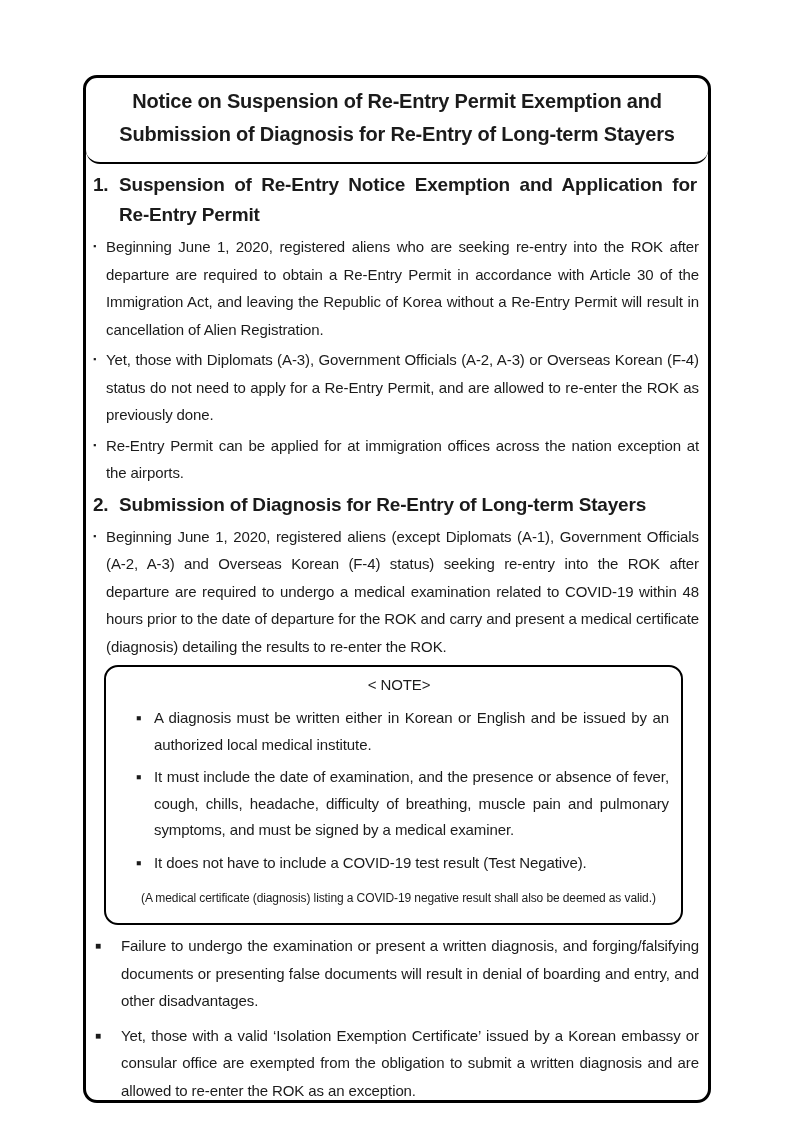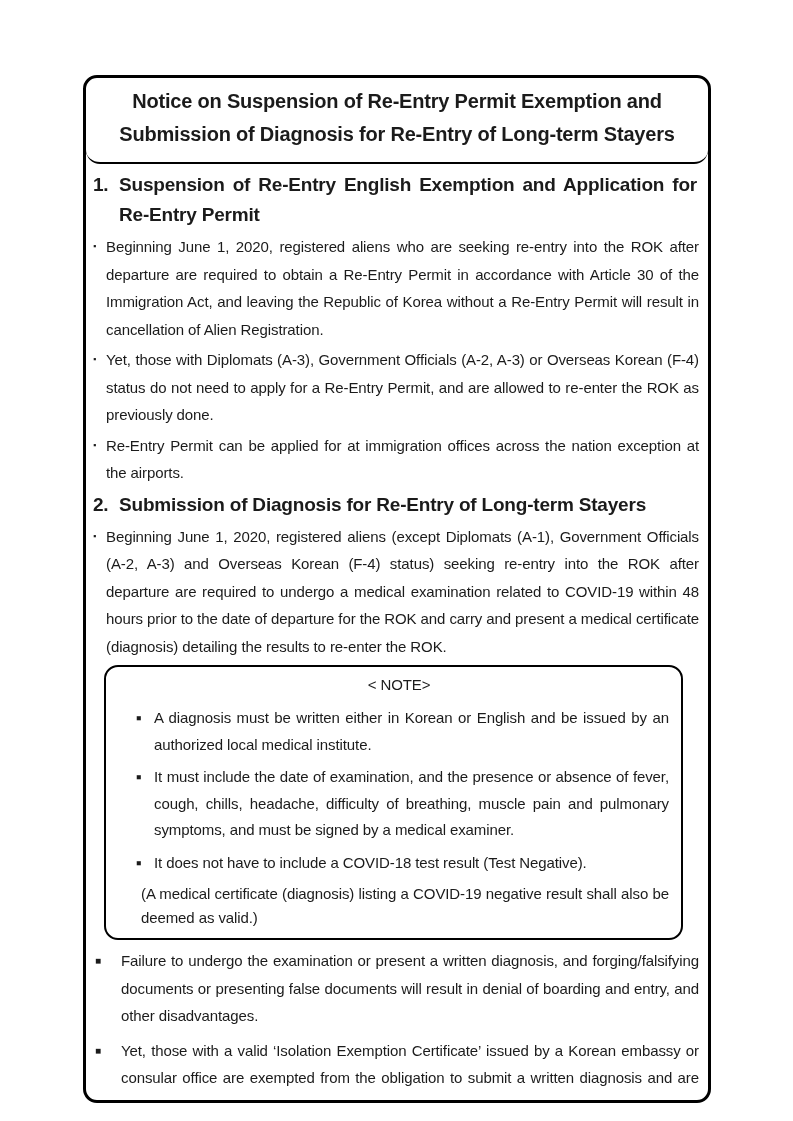--- a/index.html
+++ b/index.html
@@ -66,22 +66,22 @@
     margin-bottom: 7px;
     letter-spacing: -0.1px;
   }
   .note-box .bullets li {
     padding-left: 25px;
     margin-bottom: 6px;
     line-height: 26.5px;
   }
   .note-box .marker { left: 7px; font-size: 8.5px; line-height: 26.5px; }
   .note-paren {
-    font-size: 15px;
-    line-height: 24px;
+    font-size: 12px;
+    line-height: 33px;
     text-align: justify;
     letter-spacing: -0.1px;
     padding-left: 12px;
     margin-top: 1px;
   }
   .closing { margin-top: 7px; }
   .closing li { padding-left: 28px; margin-bottom: 7px; }
   .closing .marker { left: 2px; font-size: 10px; }
 </style>
 </head>
@@ -91,21 +91,21 @@
 
   <div class="title-block">
     <div>Notice on Suspension of Re-Entry Permit Exemption and</div>
     <div>Submission of Diagnosis for Re-Entry of Long-term Stayers</div>
   </div>
 
   <div class="content">
 
     <div class="sec-heading">
       <span class="sec-num">1.</span>
-      <span class="sec-text">Suspension of Re-Entry English Exemption and Application for Re-Entry Permit</span>
+      <span class="sec-text">Suspension of Re-Entry Notice Exemption and Application for Re-Entry Permit</span>
     </div>
 
     <ul class="bullets">
       <li>
         <span class="marker">▪</span>
         <span class="btext">Beginning June 1, 2020, registered aliens who are seeking re-entry into the ROK after departure are required to obtain a Re-Entry Permit in accordance with Article 30 of the Immigration Act, and leaving the Republic of Korea without a Re-Entry Permit will result in cancellation of Alien Registration.</span>
       </li>
       <li>
         <span class="marker">▪</span>
         <span class="btext">Yet, those with Diplomats (A-3), Government Officials (A-2, A-3) or Overseas Korean (F-4) status do not need to apply for a Re-Entry Permit, and are allowed to re-enter the ROK as previously done.</span>
@@ -134,21 +134,21 @@
         <li>
           <span class="marker">■</span>
           <span class="btext">A diagnosis must be written either in Korean or English and be issued by an authorized local medical institute.</span>
         </li>
         <li>
           <span class="marker">■</span>
           <span class="btext">It must include the date of examination, and the presence or absence of fever, cough, chills, headache, difficulty of breathing, muscle pain and pulmonary symptoms, and must be signed by a medical examiner.</span>
         </li>
         <li>
           <span class="marker">■</span>
-          <span class="btext">It does not have to include a COVID-18 test result (Test Negative).</span>
+          <span class="btext">It does not have to include a COVID-19 test result (Test Negative).</span>
         </li>
       </ul>
       <div class="note-paren">(A medical certificate (diagnosis) listing a COVID-19 negative result shall also be deemed as valid.)</div>
     </div>
 
     <ul class="bullets closing">
       <li>
         <span class="marker">■</span>
         <span class="btext">Failure to undergo the examination or present a written diagnosis, and forging/falsifying documents or presenting false documents will result in denial of boarding and entry, and other disadvantages.</span>
       </li>

